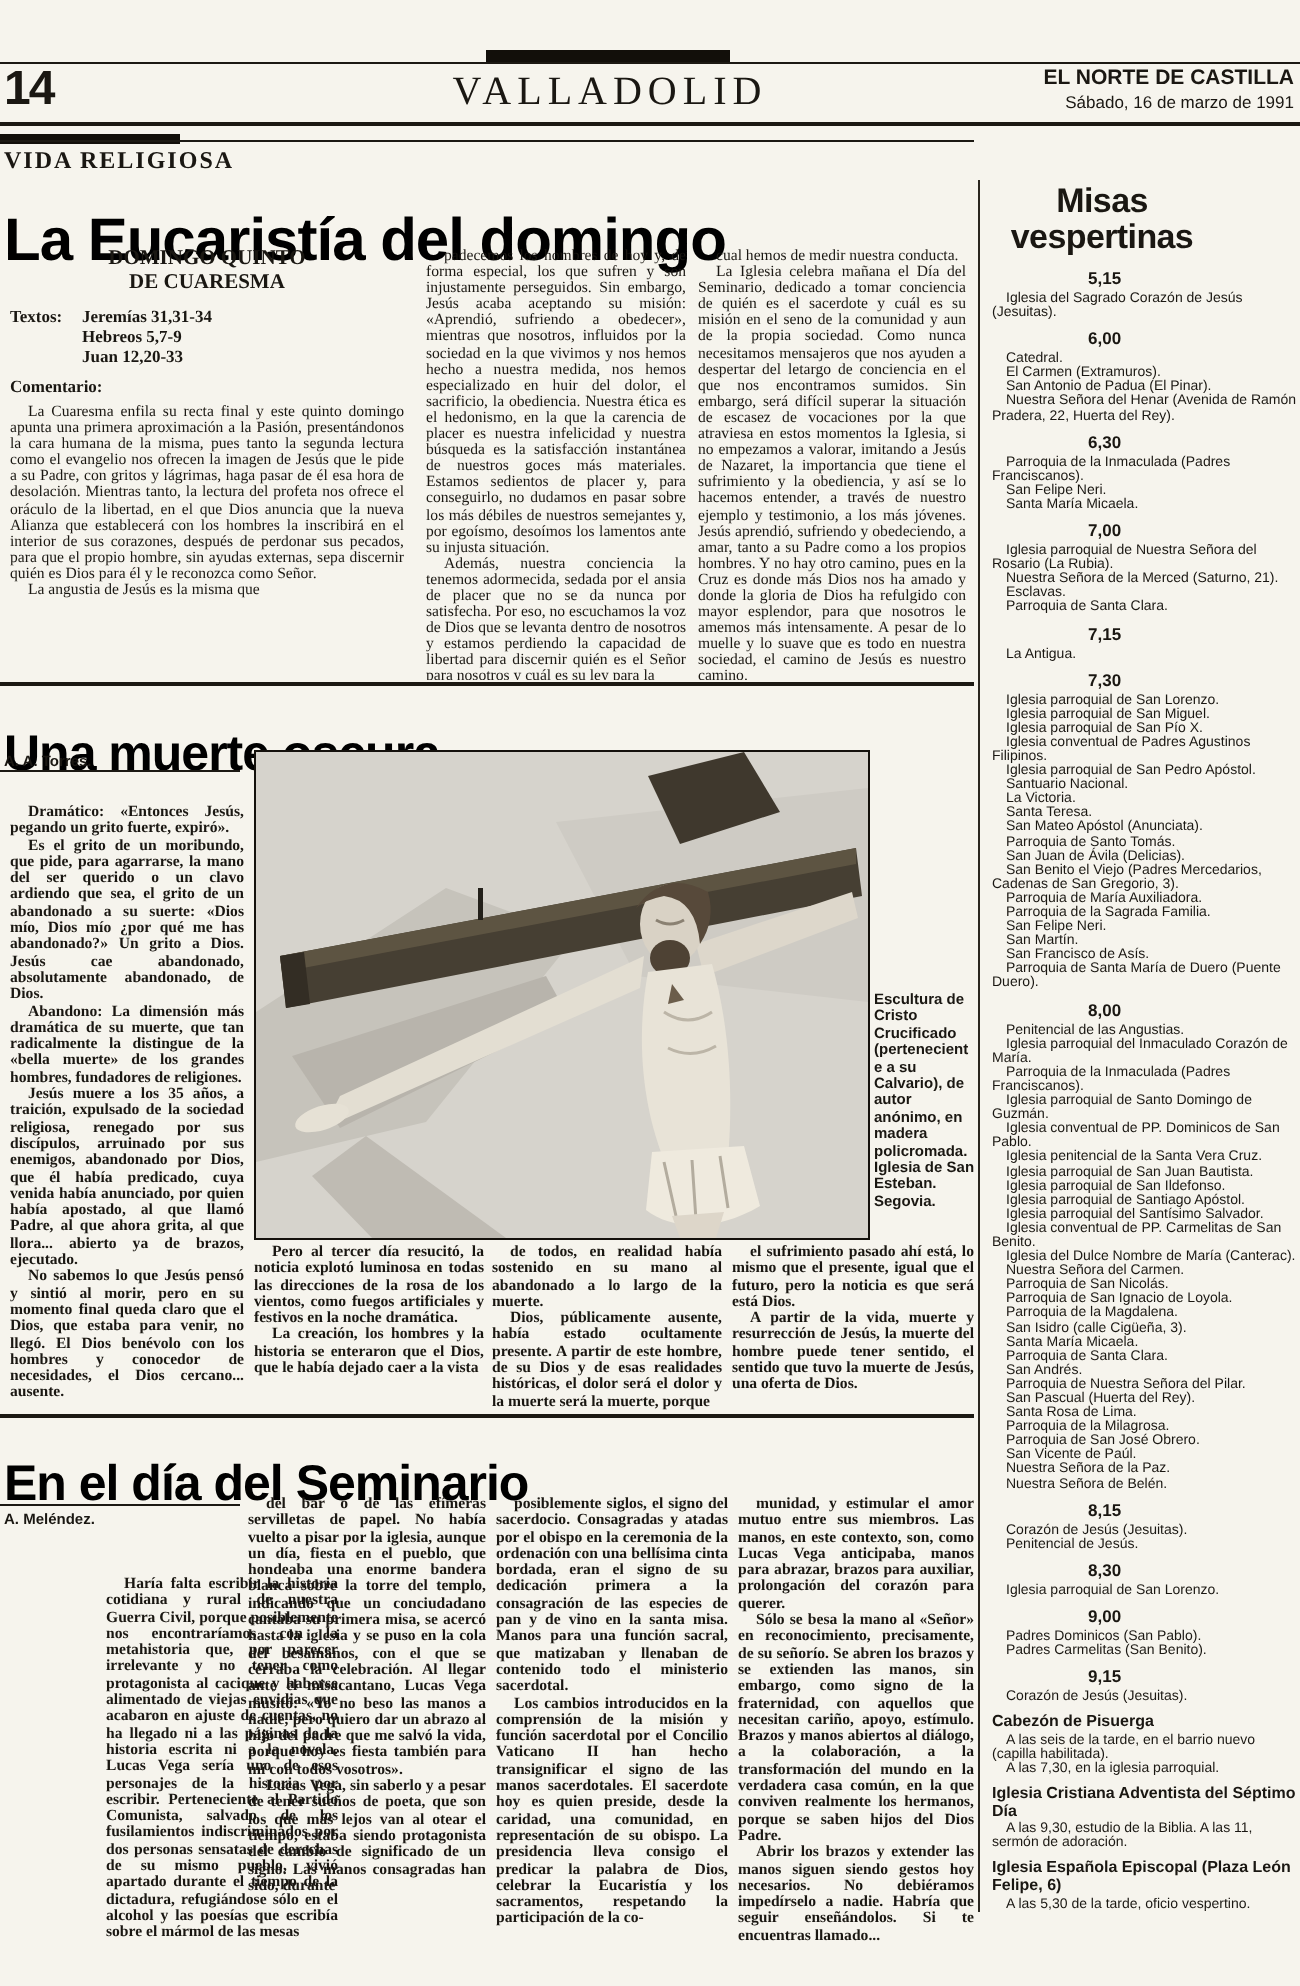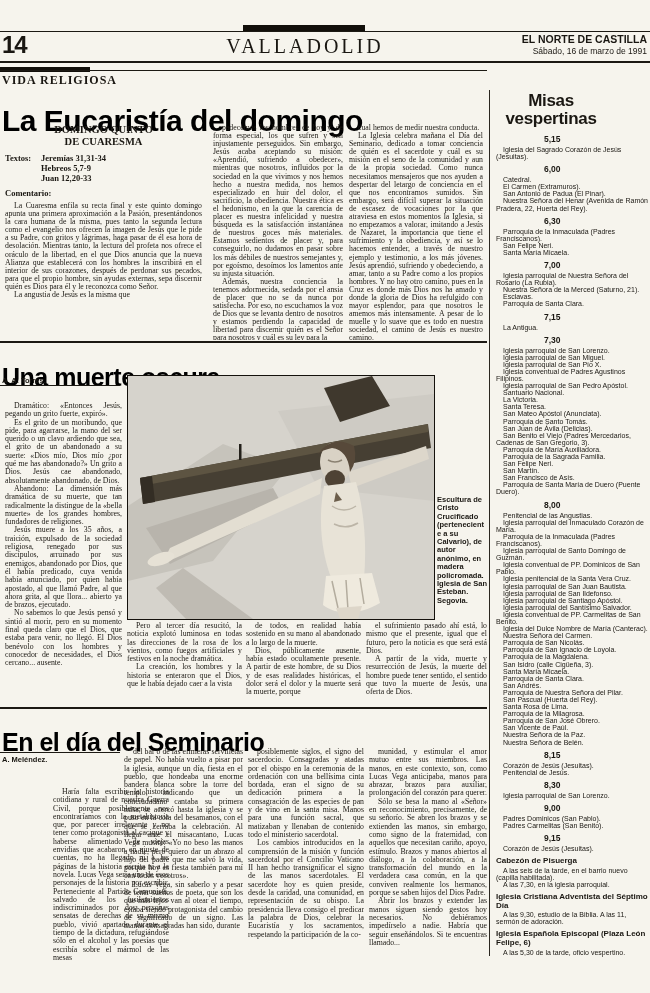--- a/index.html
+++ b/index.html
@@ -41,21 +41,21 @@
   #a2-byline{left:2px;top:376px;}
   #a3-byline-rule{left:0;top:752px;width:120px;height:1px;}
   #a3-byline{left:2px;top:755px;}
   #rule-art2{left:0;top:341px;width:487px;height:2px;}
   #rule-art3{left:0;top:707px;width:487px;height:2px;}
 
   
   .col{position:absolute;overflow:hidden;text-align:justify;}
   .col p.para{margin:0;text-indent:9px;}
   .b1{font-size:7.8px;line-height:8.1px;}   
-  .b2{font-size:7.8px;line-height:8.3px;}   
+  .b2{font-size:7.8px;line-height:8.3px;font-weight:bold;}   
 
   #a1-col1{left:5px;top:124px;width:197px;height:216px;}
   #a1-col2{left:213px;top:124px;width:130px;height:216px;}
   #a1-col3{left:349px;top:124px;width:134px;height:216px;}
 
   .subhead{text-align:center;font:700 10.5px "Liberation Serif",serif;line-height:12px;}
   .textos-row{display:flex;margin-top:5px;font:700 8.5px "Liberation Serif",serif;line-height:10px;}
   .textos-label{width:36px;flex:0 0 auto;}
   .textos-lines p{margin:0;}
   .comment-label{font:700 8.5px "Liberation Serif",serif;margin:5px 0 4px 0;}

